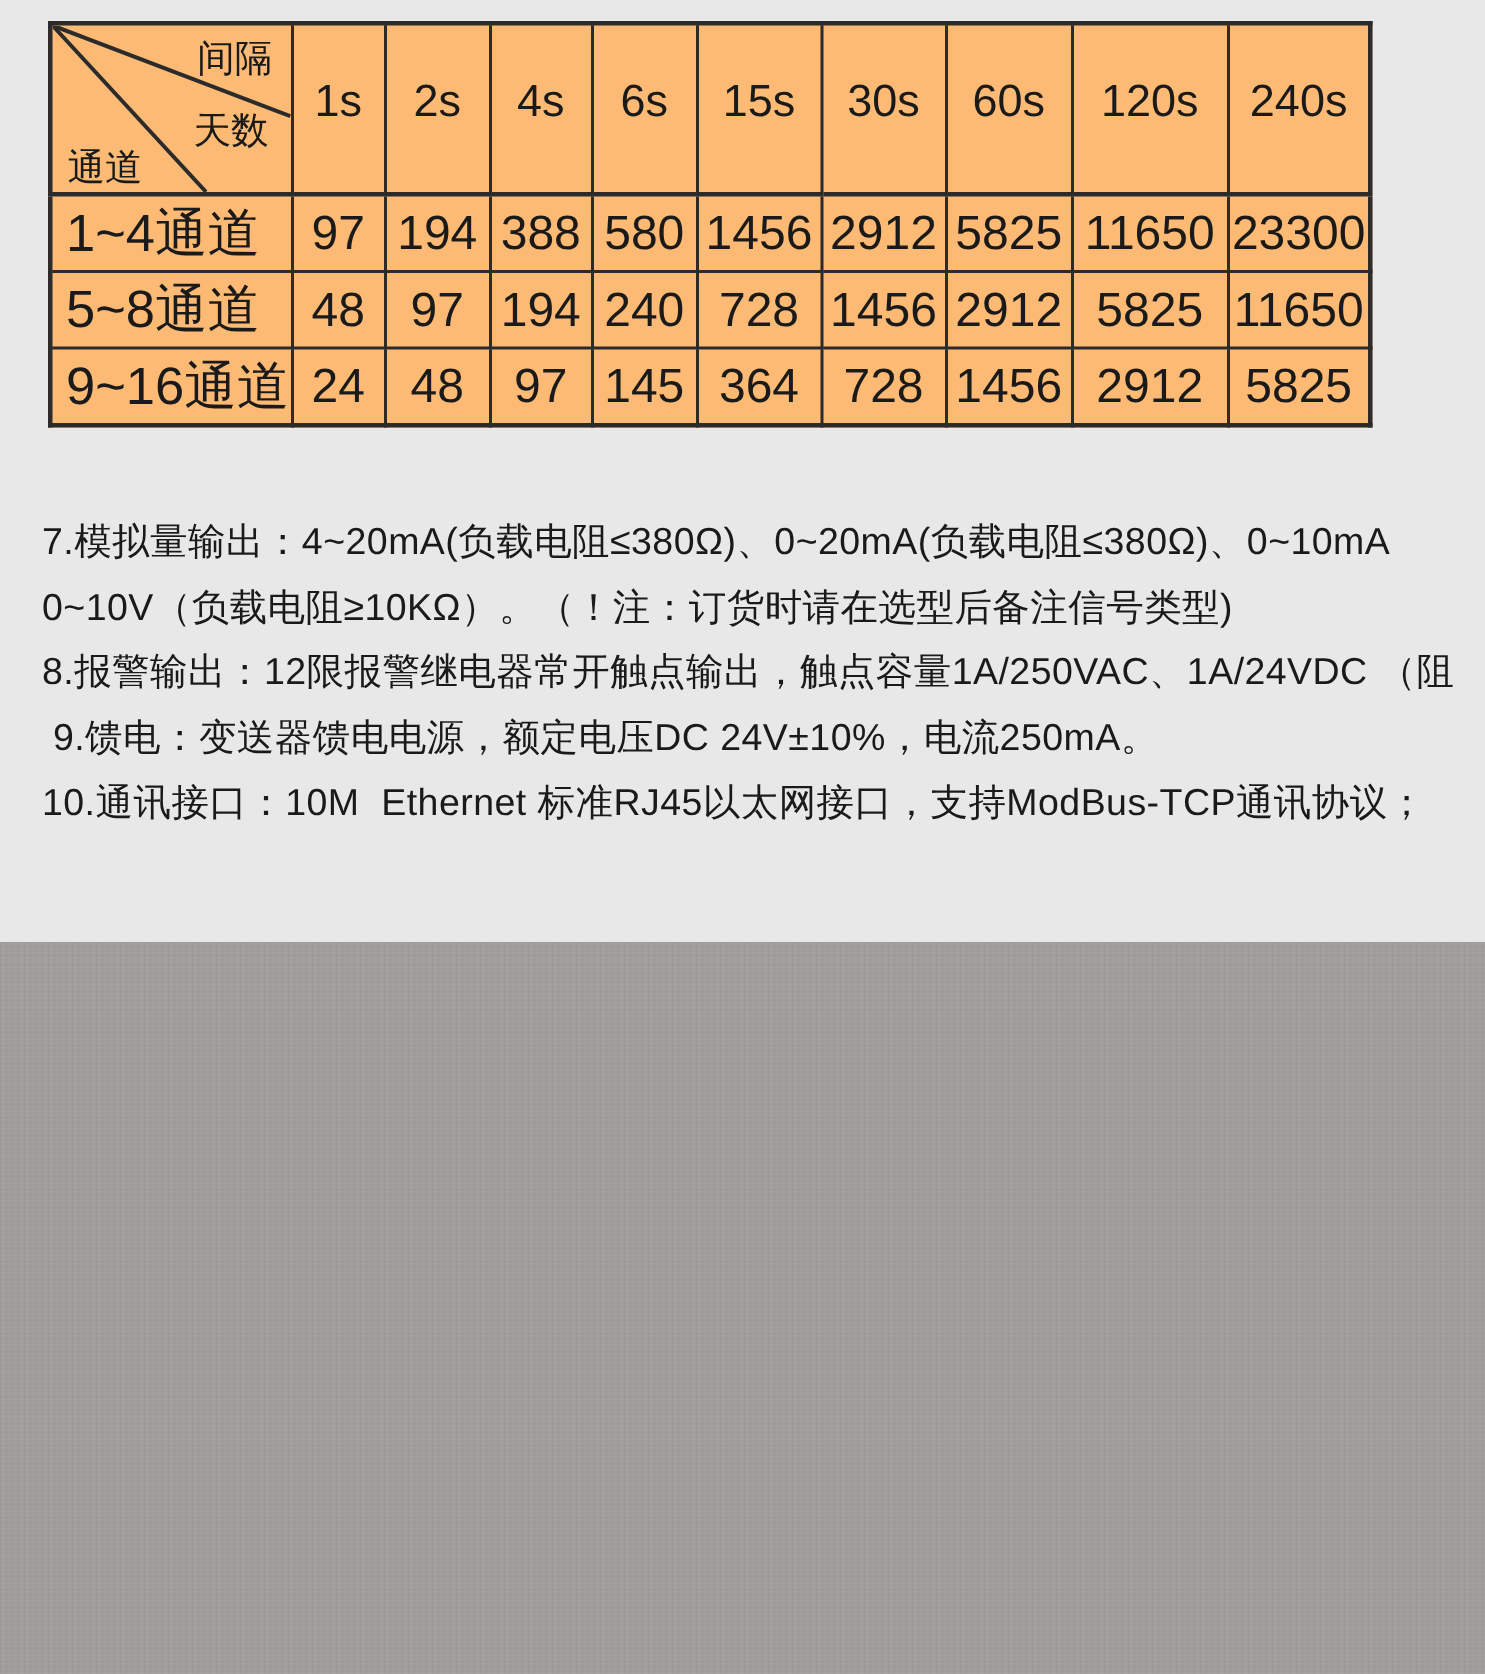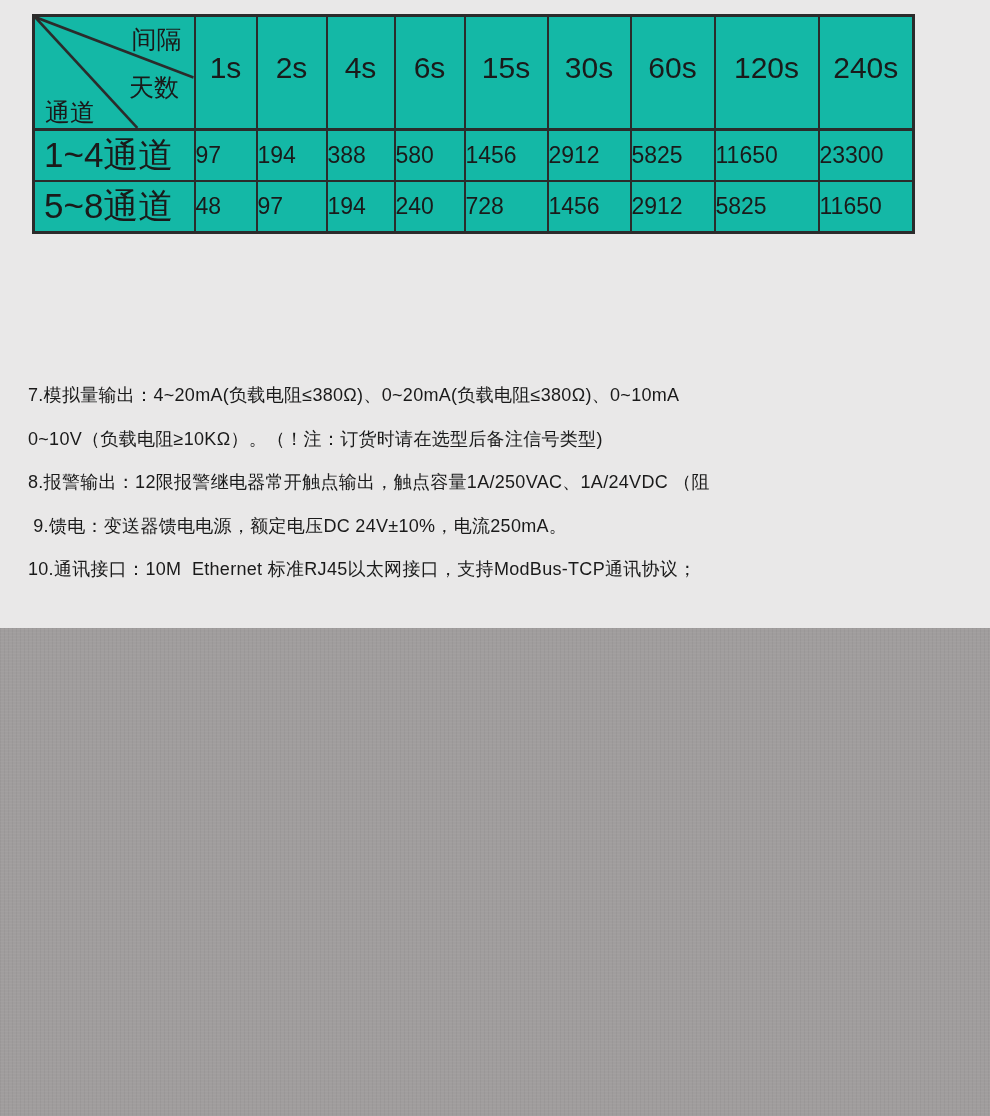--- a/index.html
+++ b/index.html
@@ -11,40 +11,40 @@
     font-family:"Liberation Sans","DejaVu Sans",sans-serif;
     color:#1a1a1a;
   }
   
   .spec-table{
     position:absolute;left:32px;top:14px;
     width:880px;
     border-collapse:collapse;
     table-layout:fixed;
     border:3px solid #2b2b2b;
-    background:#14b8a6;
+    background:#fdba74;
   }
   .spec-table th,.spec-table td{
     border:2px solid #2b2b2b;
     padding:0;
     font-weight:normal;
     overflow:hidden;
   }
   .spec-table thead th{
     height:101px;
     font-size:30px;
     text-align:center;
     vertical-align:middle;
     padding-bottom:10px;
     border-bottom:3px solid #2b2b2b;
   }
   .spec-table tbody td{
     height:49px;
-    font-size:23px;
-    text-align:left;
+    font-size:32px;
+    text-align:center;
     vertical-align:middle;
   }
   .spec-table tbody td.rowlabel{
     text-align:left;
     padding-left:9px;
     font-size:35px;
   }
   
   .corner{position:relative;}
   .corner svg{position:absolute;left:0;top:0;width:100%;height:100%;}
@@ -53,24 +53,23 @@
     font-size:25px;
     line-height:1;
     white-space:nowrap;
   }
   .lab-interval{right:12px;top:10px;}
   .lab-days{left:94px;top:58px;}
   .lab-channel{left:10px;bottom:3px;}
   
   .specs{
     position:absolute;left:28px;top:340px;width:950px;
-    font-size:18px;
+    font-size:25px;
     line-height:43.5px;
     letter-spacing:0.3px;
-    margin-top:34px;
   }
   .spec-line{white-space:pre-wrap;}
   
   .dark-overlay{
     position:absolute;left:0;top:628px;
     width:990px;height:488px;
     background:
       repeating-linear-gradient(0deg, rgba(255,255,255,.035) 0 1px, rgba(0,0,0,0) 1px 3px),
       repeating-linear-gradient(90deg, rgba(0,0,0,.04) 0 1px, rgba(0,0,0,0) 1px 4px),
       #a09d9d;
@@ -134,20 +133,32 @@
           <td>48</td>
           <td>97</td>
           <td>194</td>
           <td>240</td>
           <td>728</td>
           <td>1456</td>
           <td>2912</td>
           <td>5825</td>
           <td>11650</td>
         </tr>
+        <tr>
+          <td class="rowlabel">9~16通道</td>
+          <td>24</td>
+          <td>48</td>
+          <td>97</td>
+          <td>145</td>
+          <td>364</td>
+          <td>728</td>
+          <td>1456</td>
+          <td>2912</td>
+          <td>5825</td>
+        </tr>
       </tbody>
   </table>
 
   <div class="specs">
     <div class="spec-line">7.模拟量输出：4~20mA(负载电阻≤380Ω)、0~20mA(负载电阻≤380Ω)、0~10mA</div>
     <div class="spec-line">0~10V（负载电阻≥10KΩ）。（！注：订货时请在选型后备注信号类型)</div>
     <div class="spec-line">8.报警输出：12限报警继电器常开触点输出，触点容量1A/250VAC、1A/24VDC （阻</div>
     <div class="spec-line"> 9.馈电：变送器馈电电源，额定电压DC 24V±10%，电流250mA。</div>
     <div class="spec-line">10.通讯接口：10M  Ethernet 标准RJ45以太网接口，支持ModBus-TCP通讯协议；</div>
   </div>

